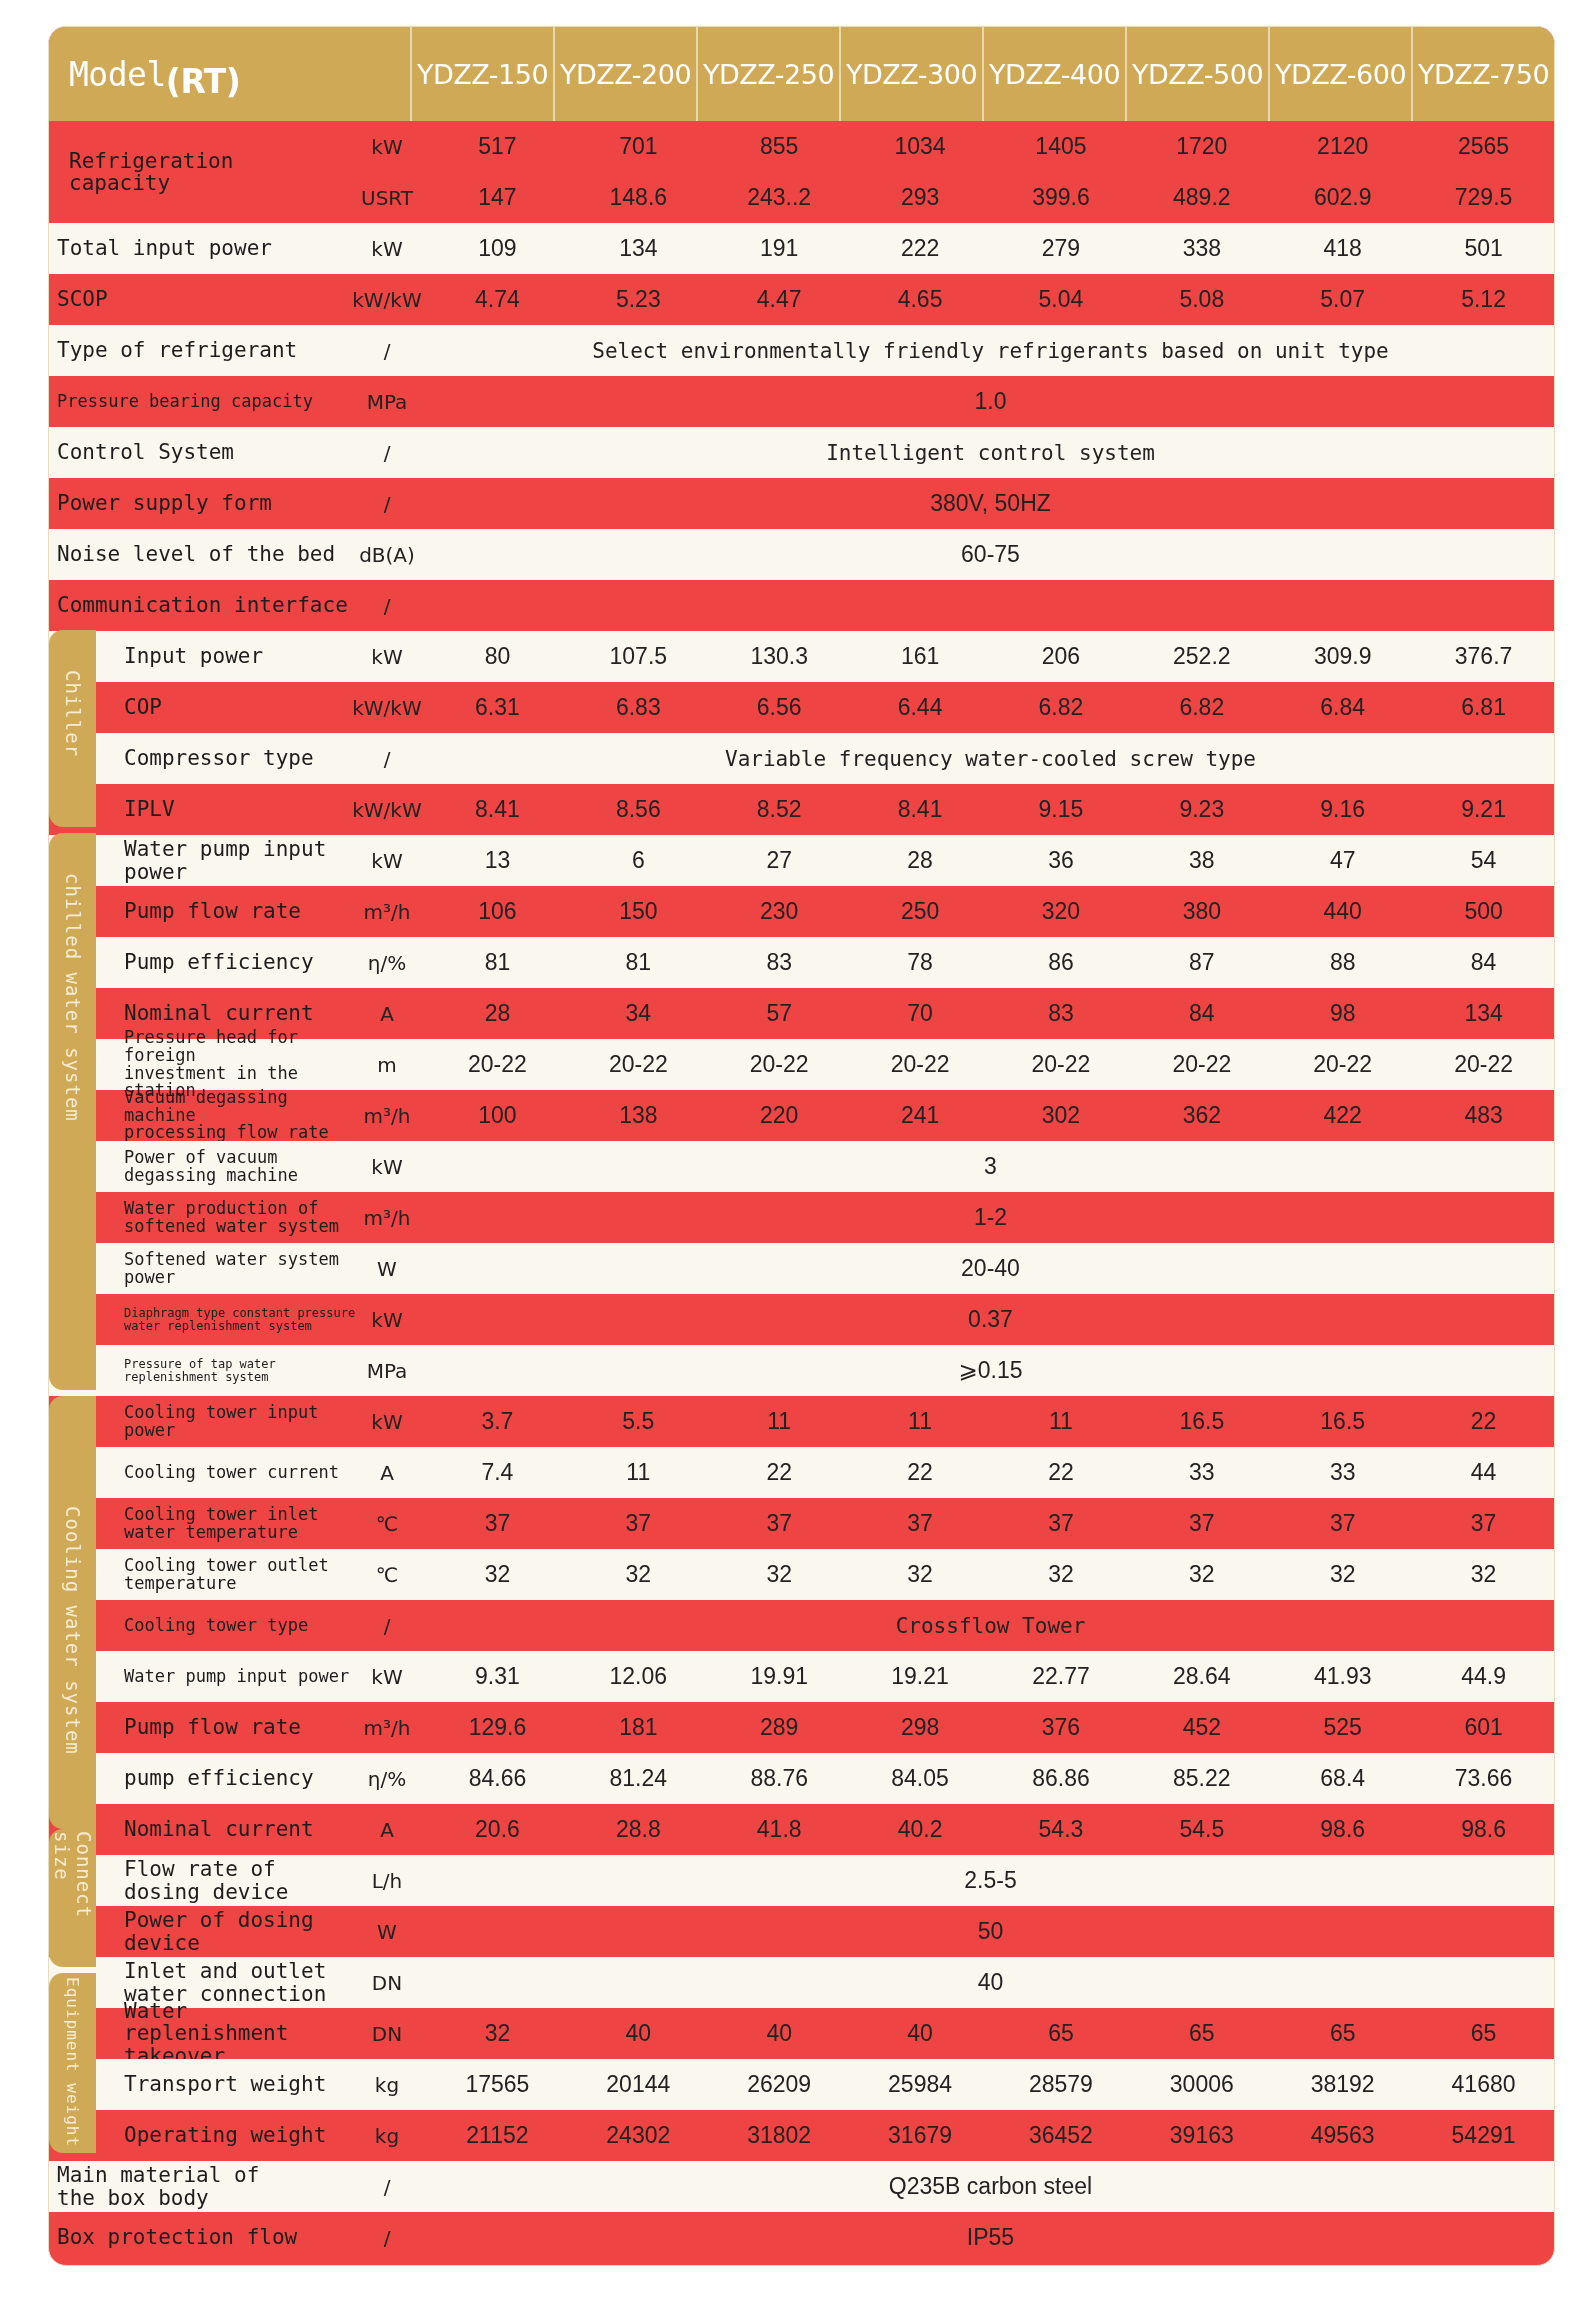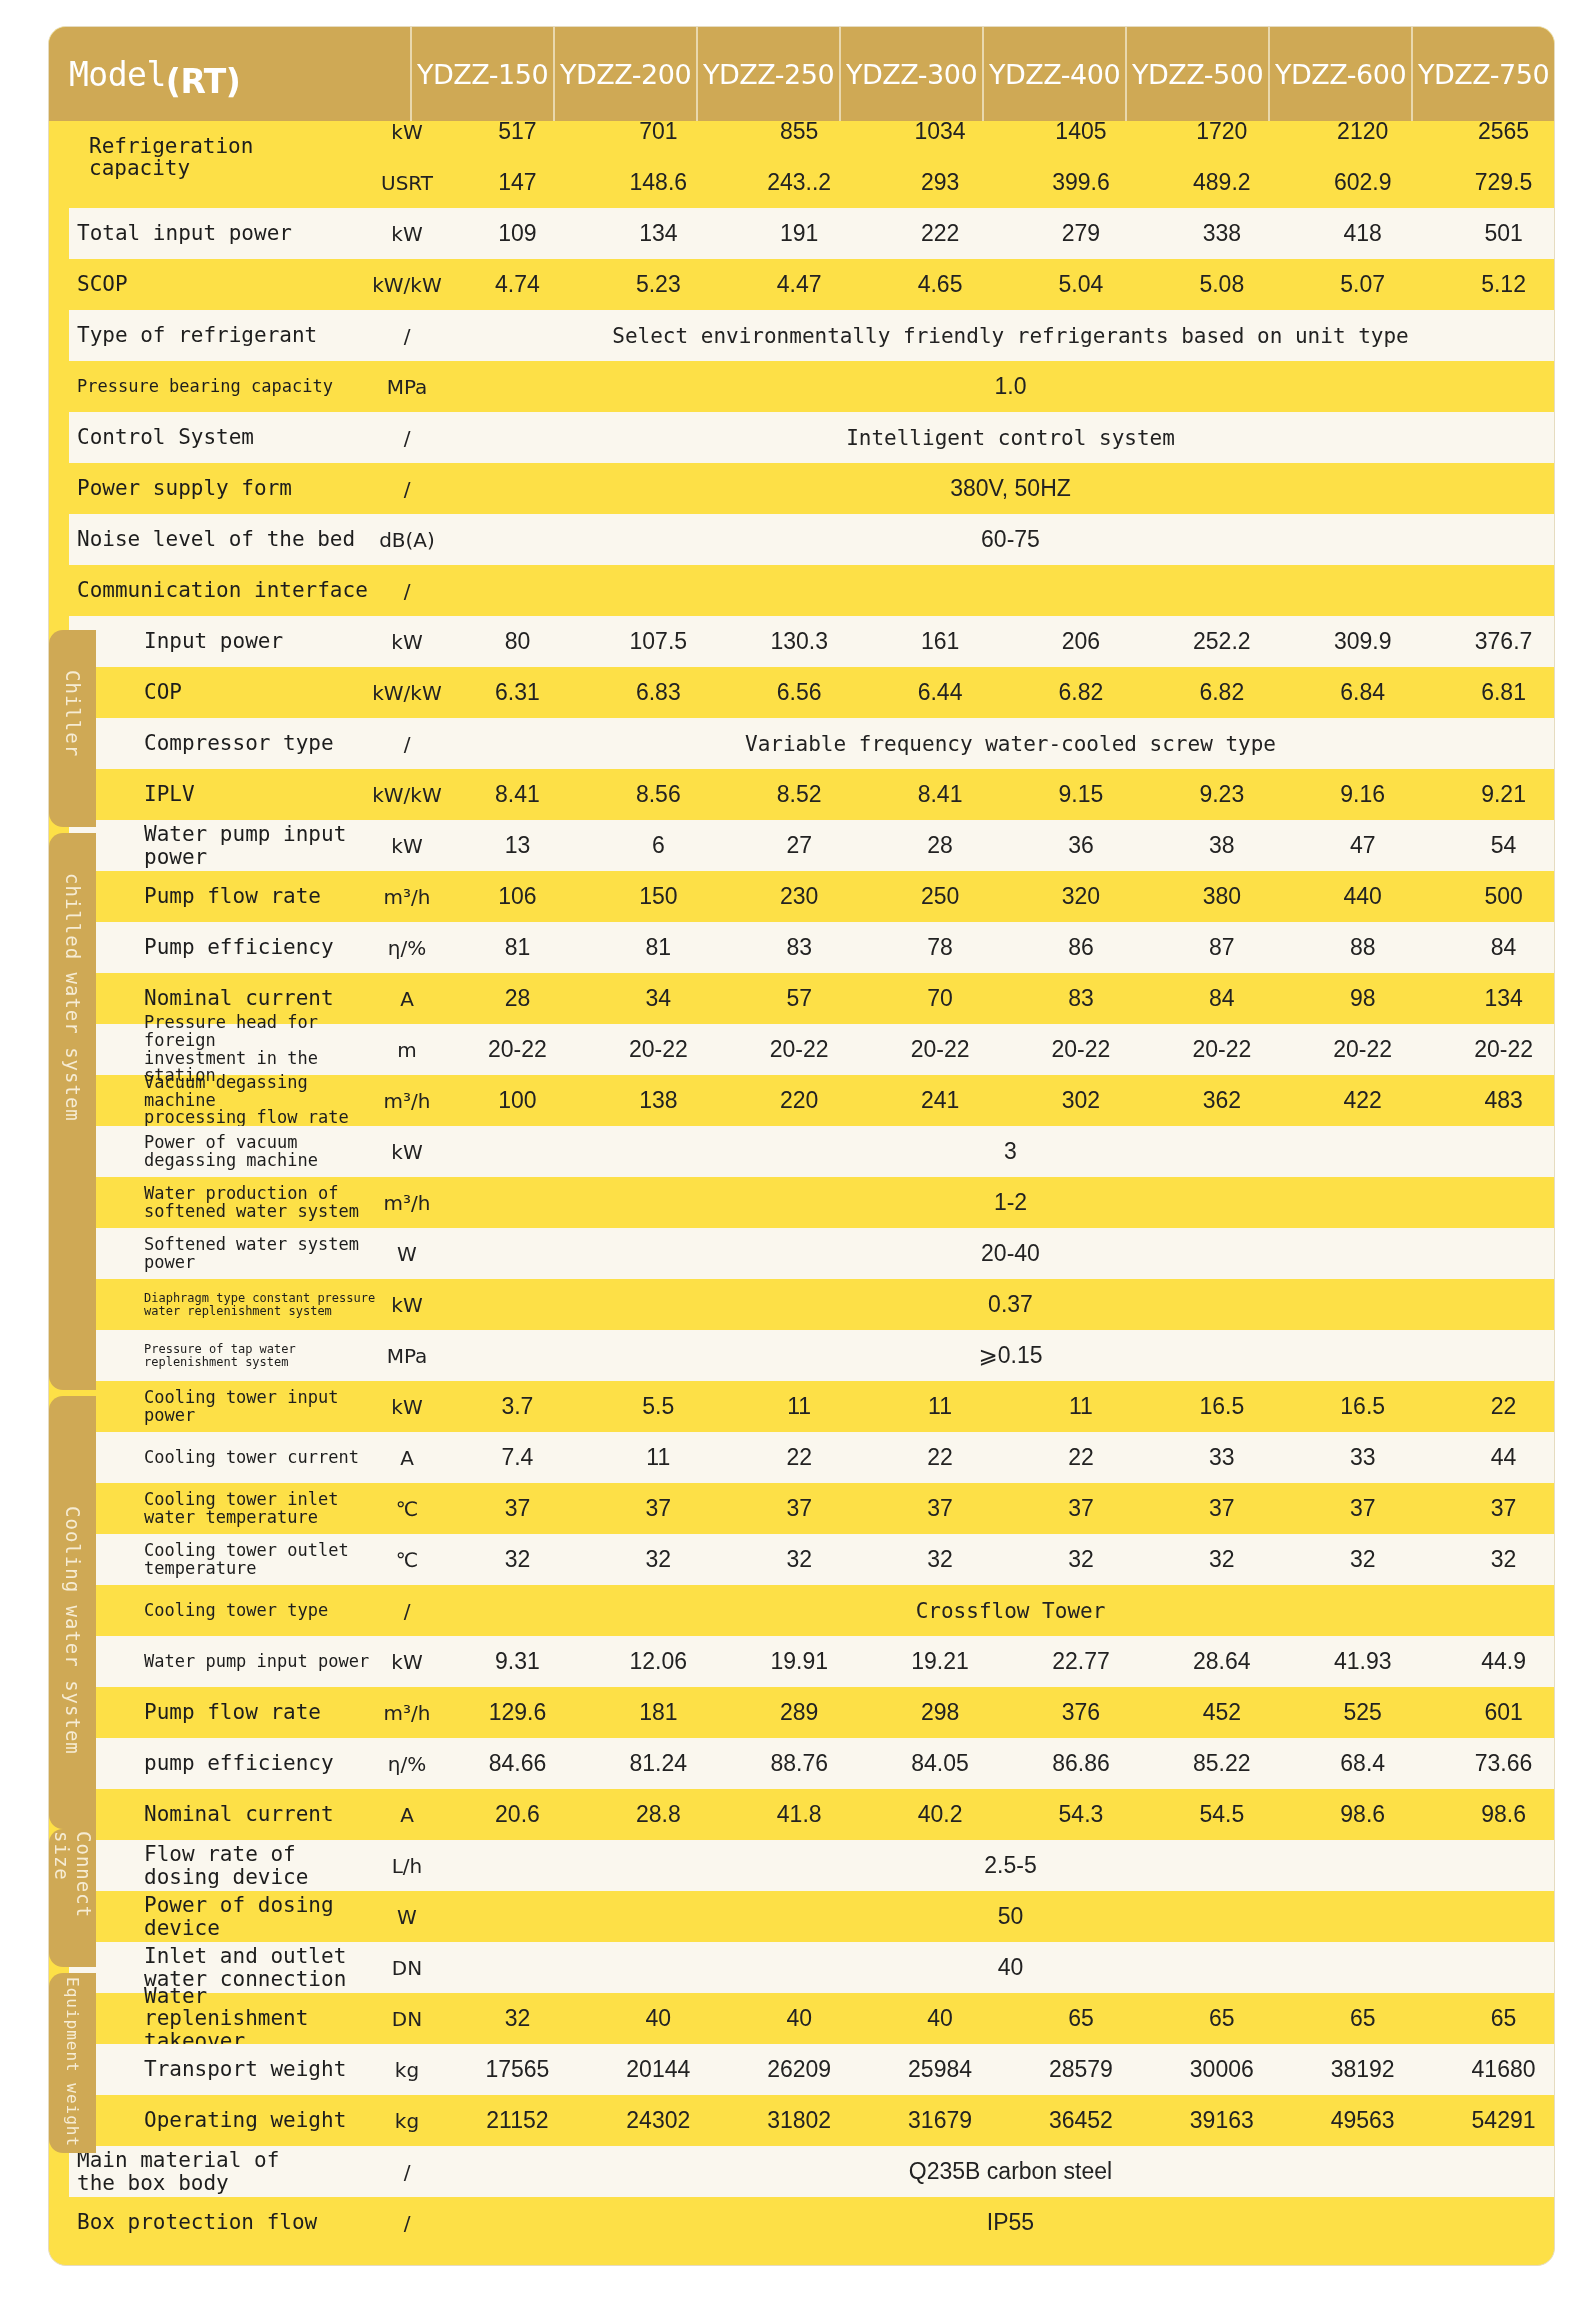--- a/index.html
+++ b/index.html
@@ -1,28 +1,28 @@
 <!DOCTYPE html>
 <html><head>
 <meta charset="utf-8">
 <style>
   html, body { margin:0; padding:0; background:#ffffff; }
   body { width:1579px; height:2310px; position:relative; overflow:hidden;
          font-family:"DejaVu Serif", serif; color:#1d1d1d; }
   .table { position:absolute; left:48px; top:26px; width:1505px; height:2238px;
-           border:1px solid #e6dcc0; border-radius:18px; overflow:hidden; background:#fde047; }
+           border:1px solid #e6dcc0; border-radius:18px; overflow:hidden; background:#ef4444; }
   .header { position:absolute; left:0; top:0; width:1505px; height:94px; background:#CFA955; display:flex; }
   .hcell { height:94px; display:flex; align-items:center; justify-content:center;
            color:#fff; font-family:"DejaVu Sans", sans-serif; font-size:27px; letter-spacing:-0.5px;
            border-left:2px solid #e9d8ae; box-sizing:border-box; }
   .hmodel { width:378px; justify-content:flex-start; padding-left:20px; border-left:none;
             font-family:"DejaVu Sans Mono", monospace; font-size:33px; }
   .hmodel b { font-family:"DejaVu Sans", sans-serif; font-weight:bold;margin-top:15px; }
   .hcol { width:150px; }
-  .rows { position:absolute; left:0; top:79px; width:1505px;padding-left:20px; }
+  .rows { position:absolute; left:0; top:94px; width:1505px; }
   .row { position:relative; height:51px; display:flex; align-items:center; box-sizing:border-box; }
   .row.alt { background:#FAF7EE; }
   .lbl { position:absolute; left:0; width:298px; height:100%; display:flex; align-items:center;
          font-family:"DejaVu Sans Mono", monospace; font-size:21px; line-height:1.05; white-space:pre-line; }
   .lbl.ind { left:65px; width:233px; }
   .lbl.small { font-size:17px; }
   .lbl.xs { font-size:12px; }
   .unit { position:absolute; left:298px; width:80px; text-align:center; font-family:"DejaVu Sans", sans-serif;
           font-size:20px; color:#222; }
   .vals { position:absolute; left:378px; width:1127px; height:100%; display:flex; }

